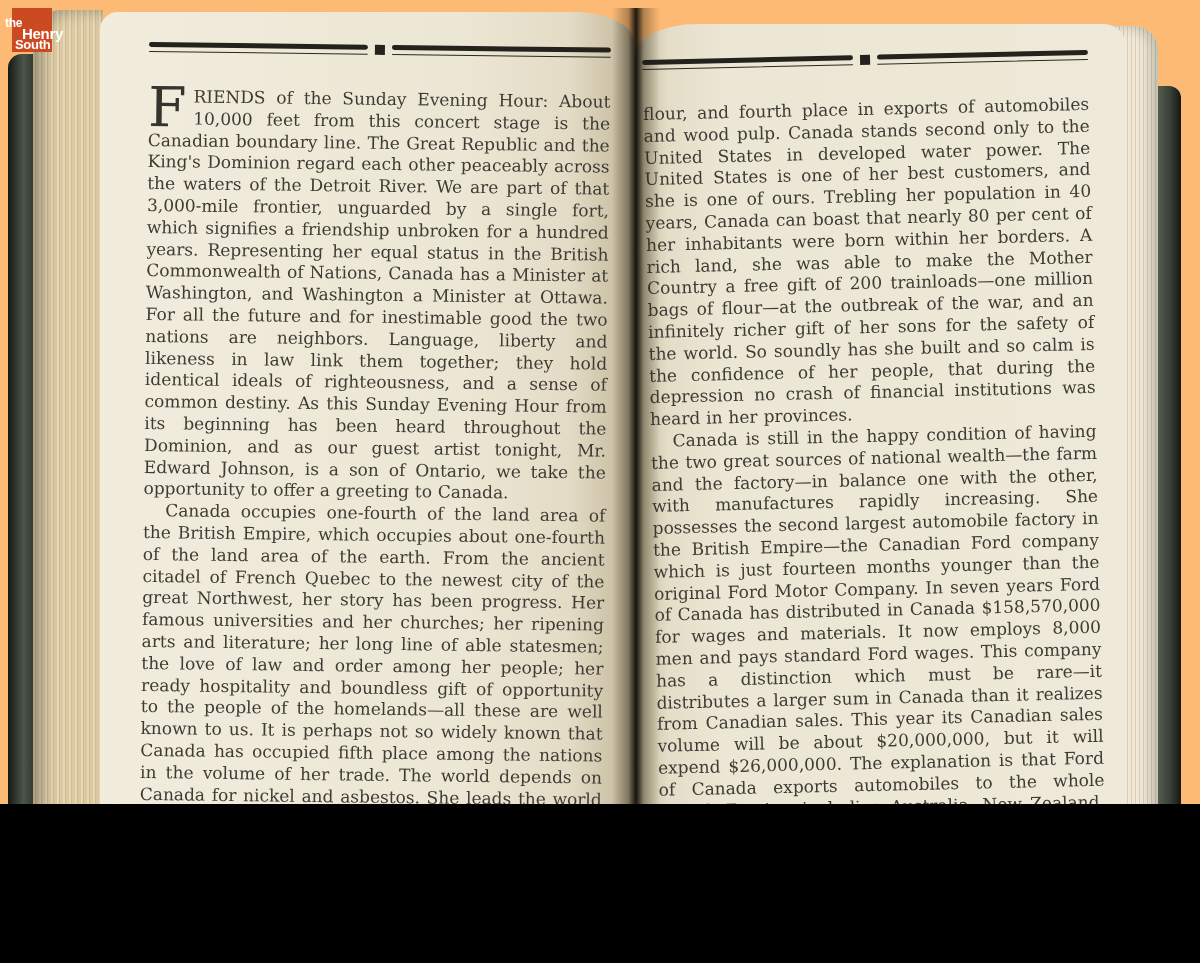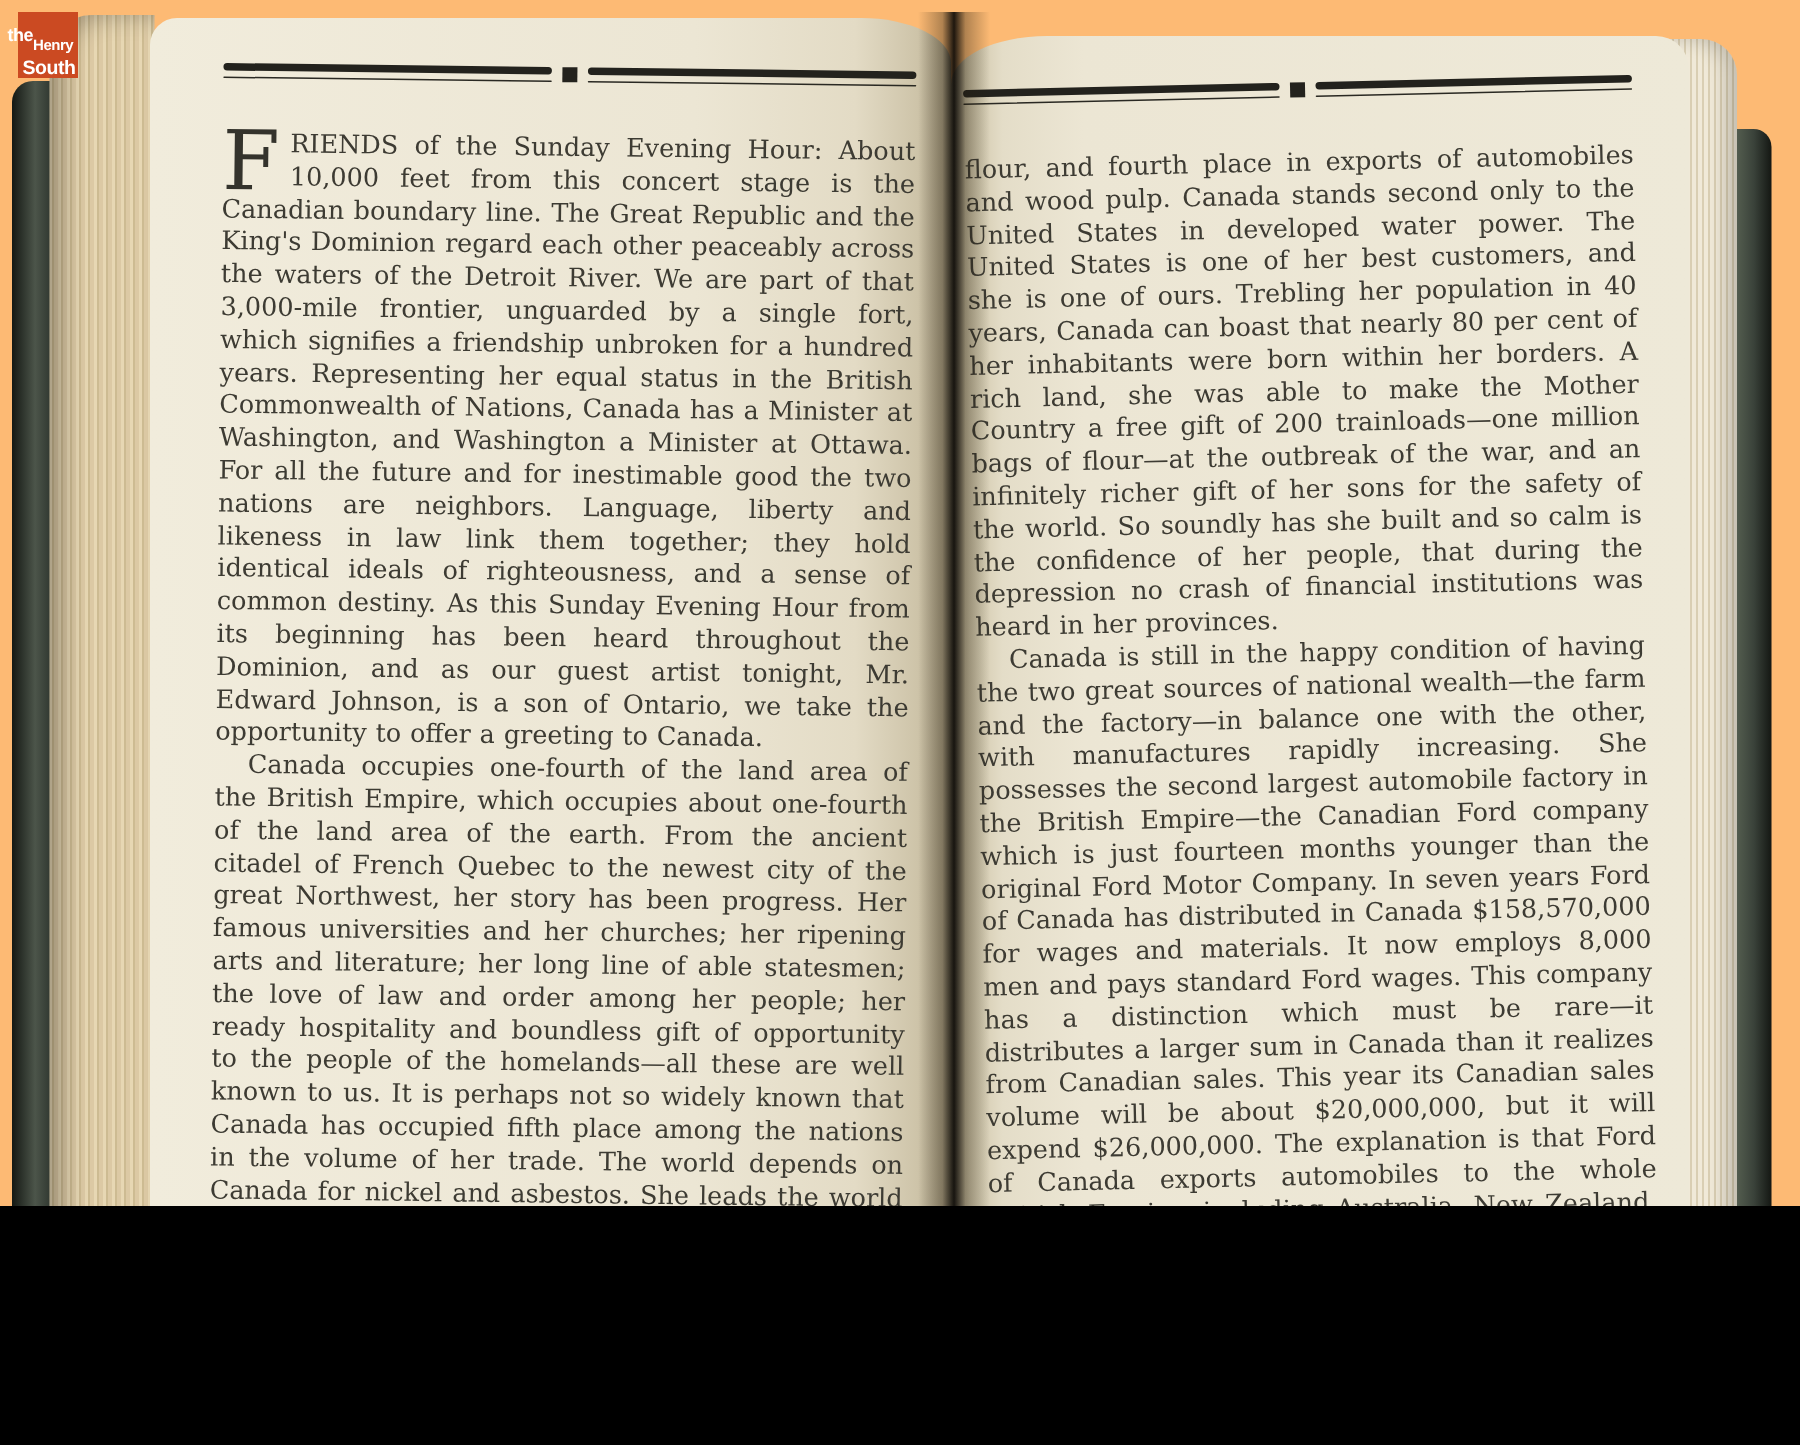--- a/index.html
+++ b/index.html
@@ -10,21 +10,21 @@
   }
 
   
   .logo {
     position:absolute; left:12px; top:8px; width:40px; height:44px;
     background:#cb4a22; z-index:20;
     font-family:"Liberation Sans", sans-serif; font-weight:bold; color:#fff;
   }
   .logo span { position:absolute; line-height:1; letter-spacing:-0.3px; }
   .logo .l1 { left:-7px; top:9px;  font-size:12px; }
-  .logo .l2 { left:10px; top:18px; font-size:10px; }
+  .logo .l2 { left:10px; top:18px; font-size:15px; }
   .logo .l3 { left:3px;  top:30px; font-size:13px; }
 
   
   .cover-left {
     position:absolute; left:8px; top:54px; width:28px; height:896px;
     background:linear-gradient(90deg,#141813 0%,#4c554a 55%,#2b322b 100%);
     border-radius:14px 0 0 24px;
   }
   .cover-right {
     position:absolute; left:1155px; top:86px; width:26px; height:856px;

